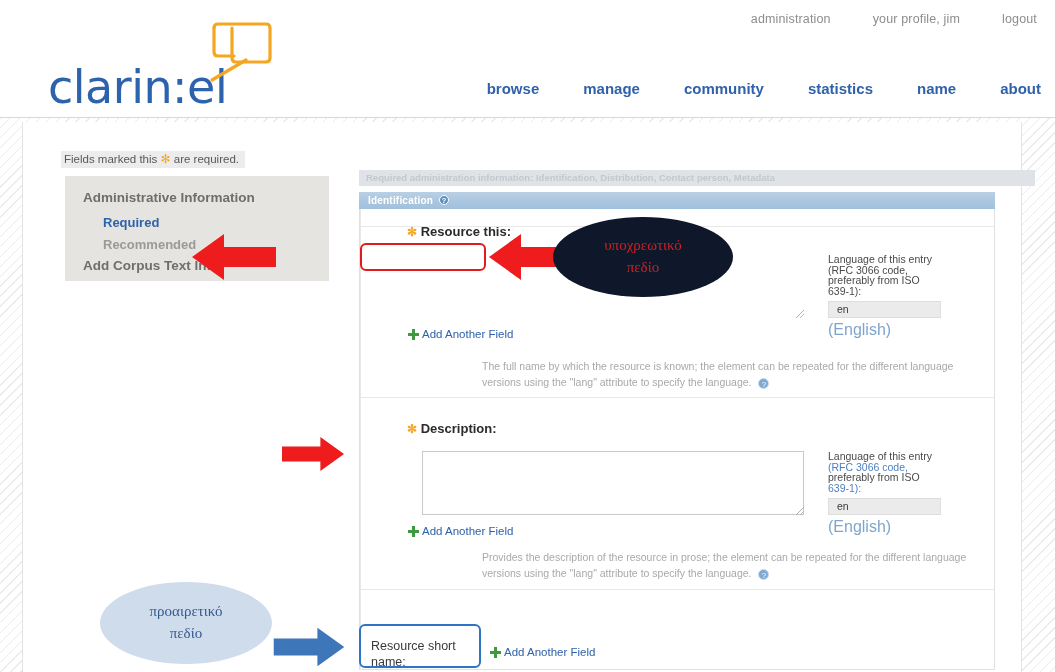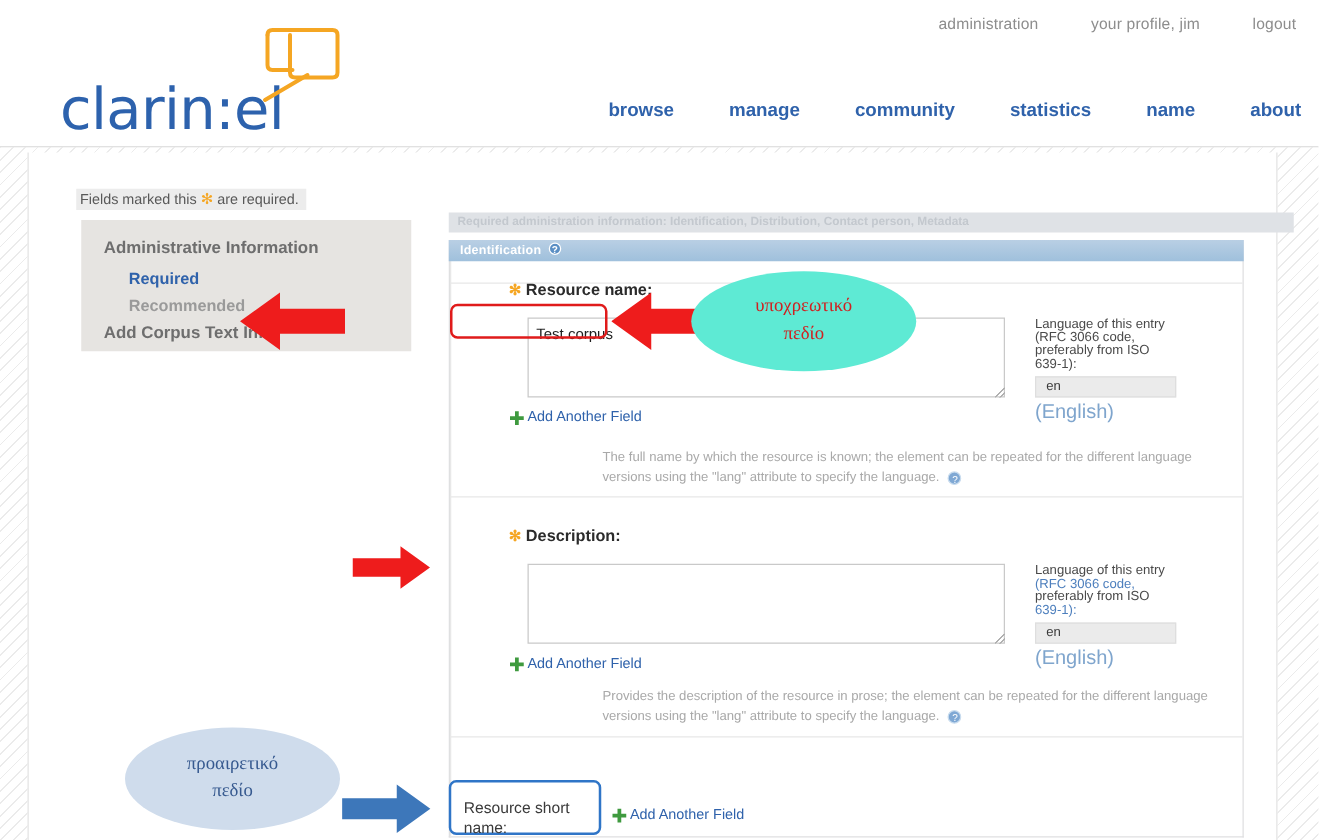--- a/index.html
+++ b/index.html
@@ -228,21 +228,21 @@
   .callout {
     position: absolute;
     border-radius: 50%;
     display: flex; flex-direction: column;
     align-items: center; justify-content: center;
     font-family: "Liberation Serif", serif;
     text-align: center; line-height: 1.45;
   }
   #callout-required {
     left: 553px; top: 217px; width: 180px; height: 80px;
-    background: #5eead4; color: #d02020; font-size: 15px;
+    background: #0f172a; color: #d02020; font-size: 15px;
   }
   #callout-optional {
     left: 100px; top: 582px; width: 172px; height: 82px;
     background: #cfdcec; color: #36598f; font-size: 15px;
   }
 
   .arrow { position: absolute; }
 
   
   #short-name-box {
@@ -321,24 +321,23 @@
           <div class="vline"></div>
 
           <div class="hr" style="top:34px;"></div>
 
           <div class="field-row">
             <div class="field-label" style="left:44px; top:206px;"></div>
           </div>
 
           <div class="field-label" style="left:47px; top:32px;">
             <span class="star">✻</span>
-            <span>Resource name:</span>
-          </div>
-
-          <textarea class="ta" style="left: 62px; top: 62px; width: 382px; height: 64px;">Test corpus</textarea>
+            <span>Resource this:</span>
+          </div>
+
           <div class="resize-grip" style="left:436px; top:118px;"></div>
 
           <div class="add-field" style="left:48px; top:136px;">
             <span class="plus-icon"></span>
             <span>Add Another Field</span>
           </div>
 
           <div class="lang-block" style="left:468px; top:62px;">
             <div class="lang-label">
               <span>Language of this entry</span><br>

